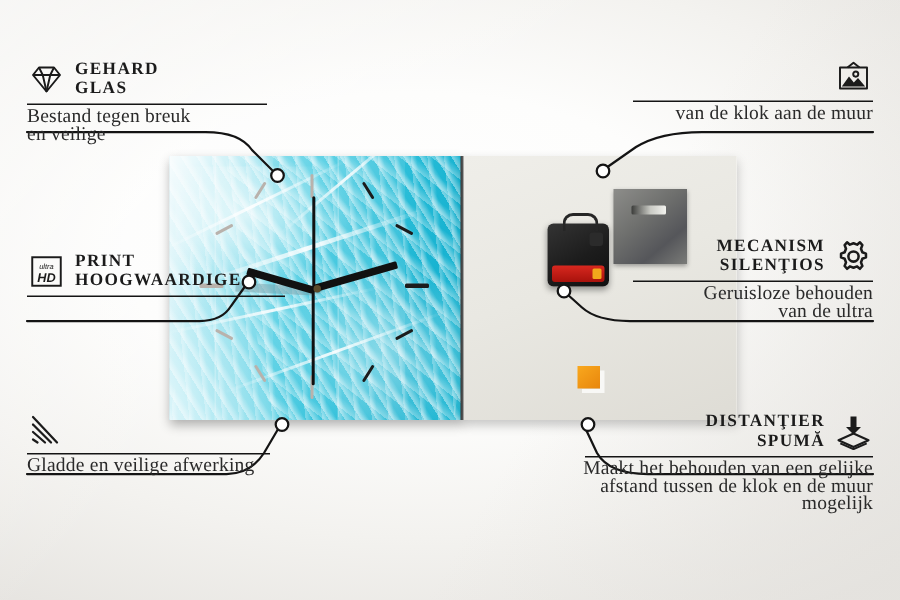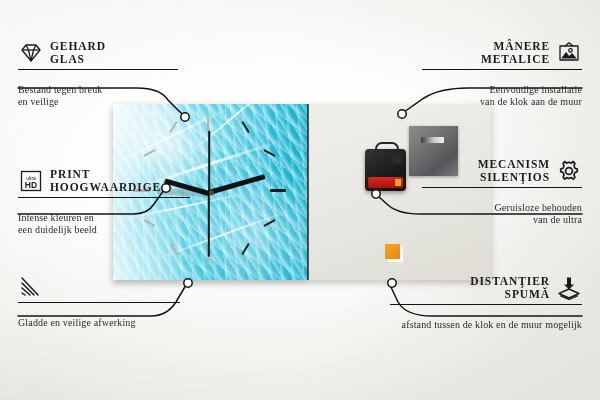--- a/index.html
+++ b/index.html
@@ -93,23 +93,23 @@
     background:linear-gradient(140deg,#f9a81e,#e8860c);
     box-shadow:3px 3px 0 rgba(255,255,255,.75);}
 
   
   .callout{position:absolute;}
   .callout .head{display:flex;align-items:center;gap:6px;}
   .callout.right .head{flex-direction:row;justify-content:flex-end;}
   .ttl{font-size:11.5px;font-weight:bold;letter-spacing:.9px;color:#1b1b1b;line-height:13px;
        text-transform:uppercase;}
   .rule{height:1.4px;background:#141414;margin-top:3px;}
-  .sub{font-size:10px;color:#2a2a2a;line-height:11.5px;margin-top:14px;letter-spacing:.15px;}
+  .sub{font-size:13px;color:#2a2a2a;line-height:11.5px;margin-top:1px;letter-spacing:.15px;}
   .callout.right .ttl,.callout.right .sub{text-align:right;}
-  .ico{width:26px;height:24px;flex:0 0 26px;display:block;}
+  .ico{width:26px;height:24px;flex:0 0 26px;display:block;font-style:italic;}
 
   svg.links{position:absolute;left:0;top:0;width:600px;height:400px;pointer-events:none;}
 </style>
 </head>
 <body>
 
 <div id="stage">
 
   <div class="product">
 
@@ -212,24 +212,20 @@
           <text x="13" y="10.5" font-family="Liberation Sans, sans-serif" font-size="5" text-anchor="middle" fill="#1b1b1b">ultra</text>
           <text x="13" y="19" font-family="Liberation Sans, sans-serif" font-size="8.5" font-weight="bold" text-anchor="middle" fill="#1b1b1b">HD</text>
         </svg>
       </span>
       <span>
         <span class="ttl" style="display:block">PRINT</span>
         <span class="ttl" style="display:block">HOOGWAARDIGE</span>
       </span>
     </div>
     <div class="rule" style="width:172px"></div>
-    <div class="sub">
-      <span style="display:block">Intense kleuren en</span>
-      <span style="display:block">een duidelijk beeld</span>
-    </div>
   </div>
 
   <div class="callout left" style="left:18px;top:275px;width:170px;">
     <div class="head">
       <span class="ico">
         <svg viewBox="0 0 26 24" width="26" height="24" stroke="#1b1b1b" stroke-width="1.5" stroke-linecap="round">
           <path d="M4 3 L20 20"></path>
             <path d="M4 8 L16 20"></path>
             <path d="M4 13 L12 20"></path>
             <path d="M4 18 L7 20"></path>
@@ -237,36 +233,31 @@
       </span>
     </div>
     <div class="rule" style="width:162px"></div>
     <div class="sub">
       <span style="display:block">Gladde en veilige afwerking</span>
     </div>
   </div>
 
   <div class="callout right" style="left:414px;top:40px;width:168px;">
     <div class="head">
-      <span>
-        <span class="ttl" style="display:block">MÂNERE</span>
-        <span class="ttl" style="display:block">METALICE</span>
-      </span>
       <span class="ico">
         <svg viewBox="0 0 26 24" width="26" height="24" fill="none" stroke="#1b1b1b" stroke-width="1.3" stroke-linejoin="round">
           <path d="M9 5 L13 1.8 L17 5"></path>
           <rect x="4" y="5" width="18" height="14"></rect>
           <path d="M5.2 17.6 L10 11 L13.2 15 L16 12 L20.8 17.6 Z" fill="#1b1b1b" stroke="none"></path>
           <circle cx="14.5" cy="9.4" r="1.7" fill="none"></circle>
         </svg>
       </span>
     </div>
     <div class="rule" style="width:160px;margin-left:8px"></div>
     <div class="sub">
-      <span style="display:block">Eenvoudige installatie</span>
       <span style="display:block">van de klok aan de muur</span>
     </div>
   </div>
 
   <div class="callout right" style="left:414px;top:158px;width:168px;">
     <div class="head">
       <span>
         <span class="ttl" style="display:block">MECANISM</span>
         <span class="ttl" style="display:block">SILENŢIOS</span>
       </span>
@@ -293,17 +284,18 @@
       <span class="ico">
         <svg viewBox="0 0 26 24" width="26" height="24" fill="none" stroke="#1b1b1b" stroke-width="1.4" stroke-linejoin="round">
           <path d="M11 1.6 h4 v7 h3 l-5 5 -5-5 h3 z" fill="#1b1b1b" stroke="none"></path>
           <path d="M13 13 L23 17.5 L13 22 L3 17.5 Z"></path>
           <path d="M4.2 19.6 L13 23.4 L21.8 19.6"></path>
         </svg>
       </span>
     </div>
     <div class="rule" style="width:192px;margin-left:8px"></div>
     <div class="sub">
+      <span style="display:block">Maakt het behouden van een gelijke</span>
       <span style="display:block">afstand tussen de klok en de muur mogelijk</span>
     </div>
   </div>
 
 </div>
 
 </body></html>

